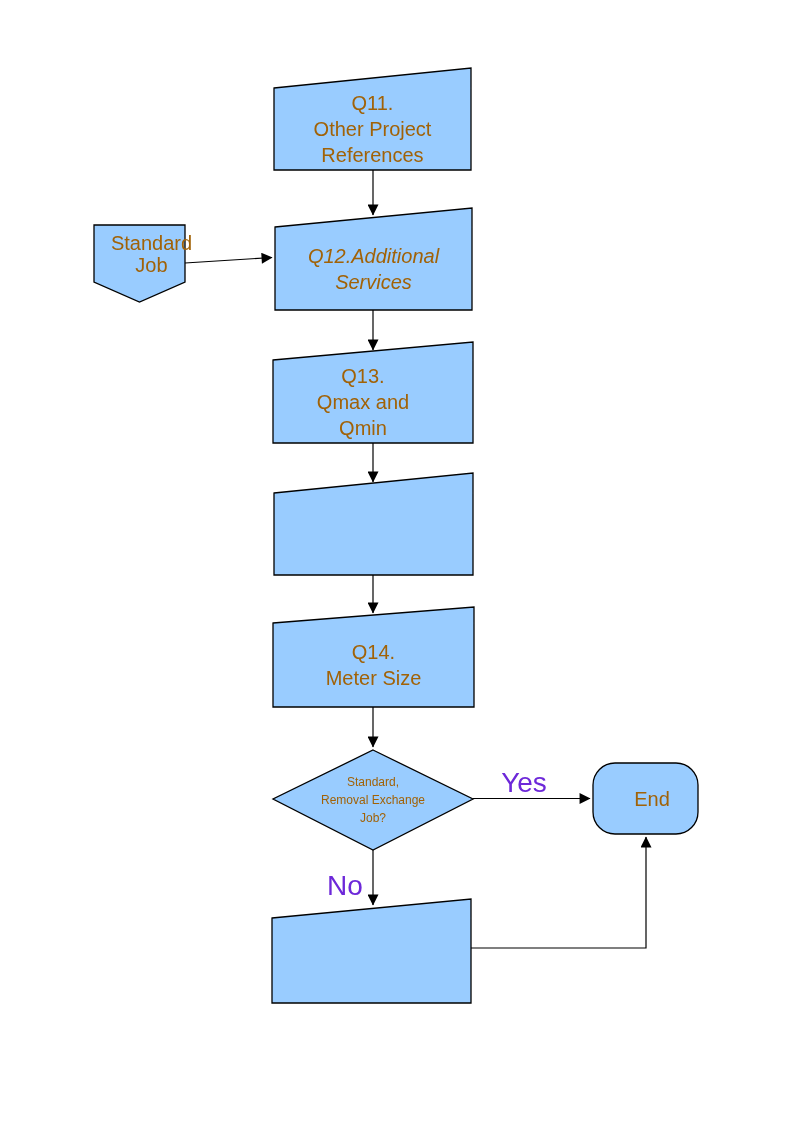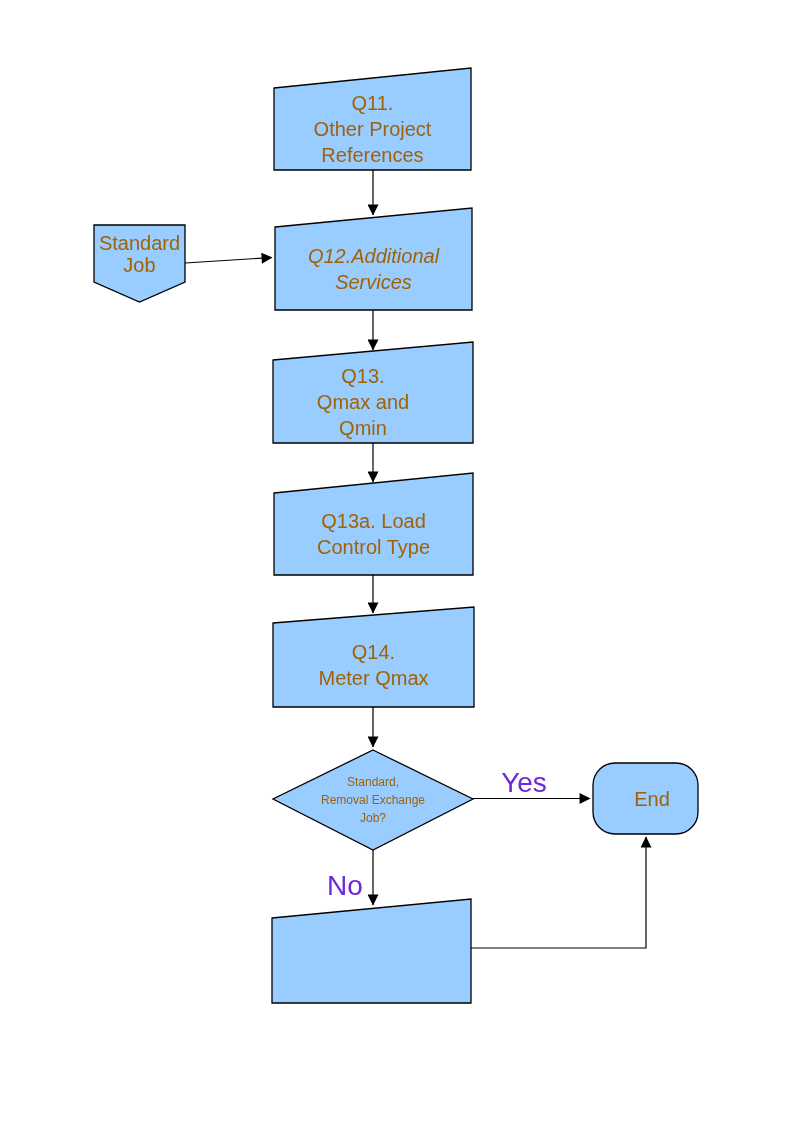--- a/index.html
+++ b/index.html
@@ -39,20 +39,21 @@
     font-size: 20px;
     line-height: 26px;
     color: #a16207;
   }
   .nodelabel.small {
     font-size: 12px;
     line-height: 18px;
   }
   .nodelabel.tight {
     line-height: 22px;
+    padding-left: 12px;
   }
   .edgelabel {
     position: absolute;
     display: flex;
     align-items: center;
     justify-content: center;
     font-size: 28px;
     line-height: 26px;
     color: #6d28d9;
   }
@@ -97,25 +98,23 @@
   <div class="nodelabel tight" style="left:94px; top:225px; width:91px; height:58px;">Standard
 Job</div>
 
   <div class="nodelabel" style="left:275px; top:227px; width:197px; height:83px;font-style:italic;">Q12.Additional
 Services</div>
 
   <div class="nodelabel" style="left:273px; top:360px; width:180px; height:83px;">Q13.
 Qmax and
 Qmin</div>
 
-  <div class="nodelabel" style="left:274px; top:493px; width:199px; height:82px;">Q13a. Load
-Control Type</div>
 
   <div class="nodelabel" style="left:273px; top:623px; width:201px; height:84px;">Q14.
-Meter Qmax</div>
+Meter Size</div>
 
   <div class="nodelabel small" style="left:273px; top:750px; width:200px; height:100px;">Standard,
 Removal Exchange
 Job?</div>
 
   <div class="nodelabel" style="left:593px; top:763px; width:118px; height:71px;">End</div>
 
 
   <div class="edgelabel" style="left:489px; top:770px; width:70px; height:26px;">Yes</div>
 

